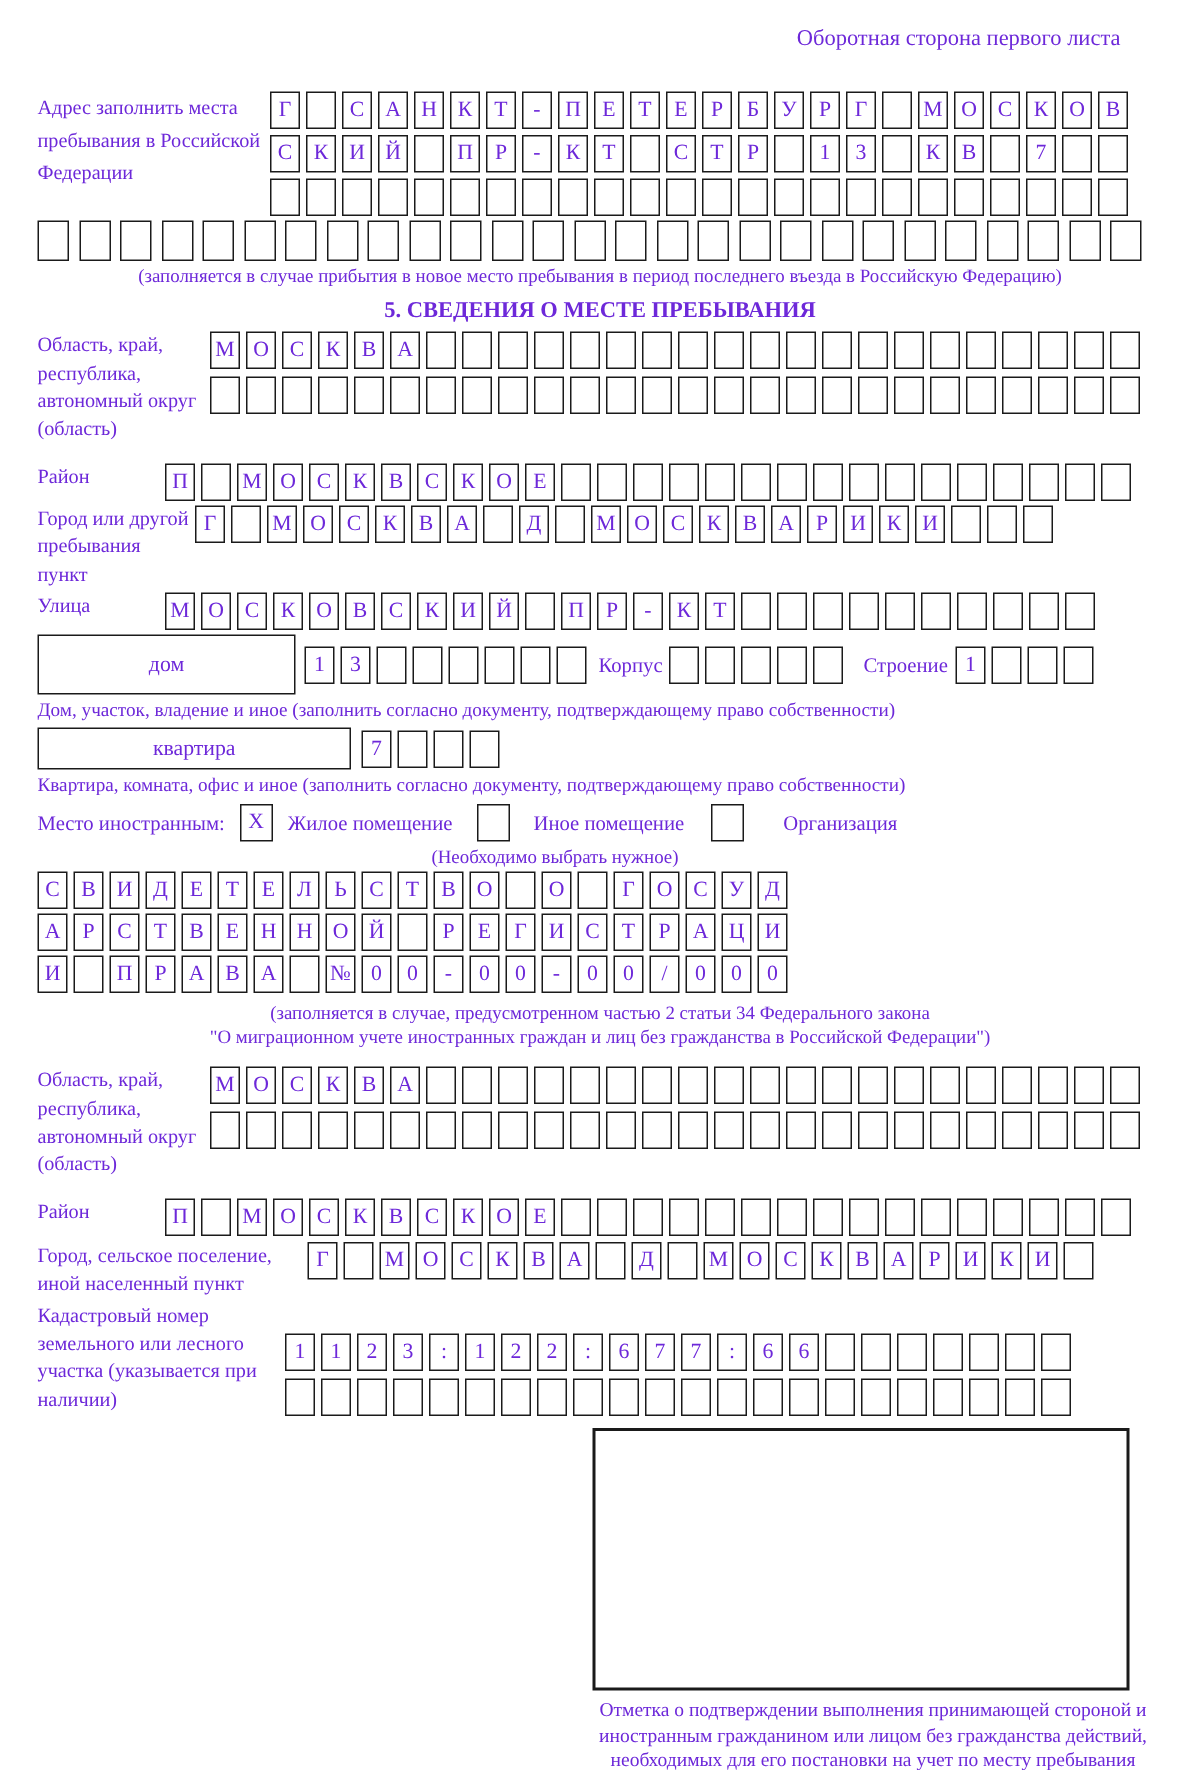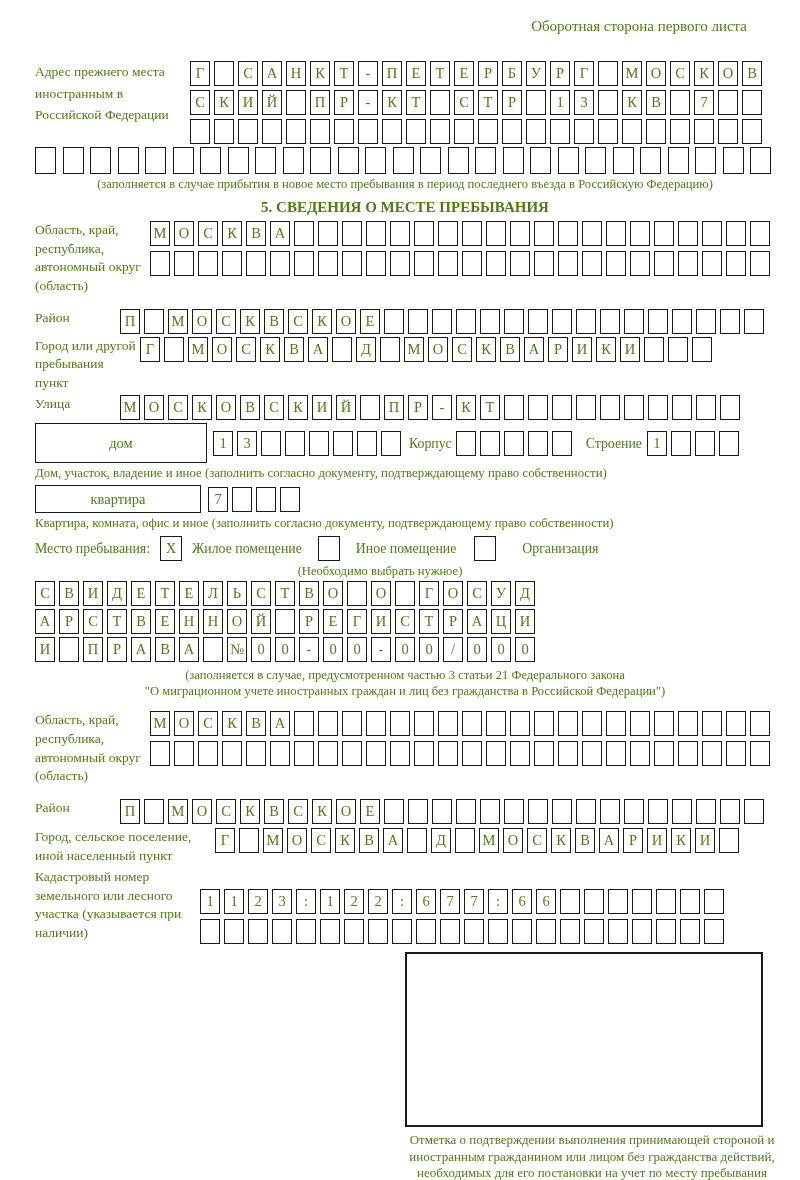--- a/index.html
+++ b/index.html
@@ -1,18 +1,18 @@
 <!DOCTYPE html>
 <html><head>
 <meta charset="utf-8">
 <style>
   html,body{margin:0;padding:0;background:#ffffff;}
   .page{
     width:800px;height:1180px;box-sizing:border-box;position:relative;
-    background:#ffffff;color:#4d7c0f;padding:18px 25px 0 35px;overflow:hidden;
+    background:#ffffff;color:#6d28d9;padding:18px 25px 0 25px;overflow:hidden;
     font-family:"Liberation Serif","DejaVu Serif",serif;
   }
   .hdr-note{text-align:right;font-size:15px;margin-right:28px;}
   .row{display:flex;align-items:flex-start;}
   .label{font-size:13.5px;line-height:1.38;flex:none;}
   .cells{display:flex;gap:4px;flex:none;}
   .cell{
     width:20px;height:25px;border:1.6px solid #1a1a1a;box-sizing:border-box;
     display:flex;align-items:center;justify-content:center;
     font-size:14.5px;flex:none;background:#fff;
@@ -39,21 +39,21 @@
   .stamp-caption{margin-left:358px;margin-top:5px;width:398px;font-size:13px;text-align:center;line-height:1.28;}
 </style>
 </head>
 <body>
 
 <div class="page">
 
   <div class="hdr-note">Оборотная сторона первого листа</div>
 
   <div class="row" style="margin-top:26px;">
-    <div class="label" style="width:155px;line-height:1.6;">Адрес прежнего места иностранным в Российской Федерации</div>
+    <div class="label" style="width:155px;line-height:1.6;">Адрес заполнить места пребывания в Российской Федерации</div>
     <div class="rows-stack">
       <div class="cells">
           <span class="cell">Г</span>
           <span class="cell"></span>
           <span class="cell">С</span>
           <span class="cell">А</span>
           <span class="cell">Н</span>
           <span class="cell">К</span>
           <span class="cell">Т</span>
           <span class="cell">-</span>
@@ -342,32 +342,32 @@
     <div class="cells" style="margin-left:5px;">
         <span class="cell">1</span>
         <span class="cell"></span>
         <span class="cell"></span>
         <span class="cell"></span>
       </div>
   </div>
   <div class="caption">Дом, участок, владение и иное (заполнить согласно документу, подтверждающему право собственности)</div>
 
   <div class="row" style="margin-top:4px;align-items:center;">
-    <div class="widebox" style="width:166px;height:28px;">квартира</div>
+    <div class="widebox" style="width:209px;height:28px;">квартира</div>
     <div class="cells" style="margin-left:7px;">
         <span class="cell">7</span>
         <span class="cell"></span>
         <span class="cell"></span>
         <span class="cell"></span>
       </div>
   </div>
   <div class="caption">Квартира, комната, офис и иное (заполнить согласно документу, подтверждающему право собственности)</div>
 
   <div class="row" style="margin-top:5px;align-items:center;">
-    <div class="inline-lbl">Место пребывания:</div>
+    <div class="inline-lbl">Место иностранным:</div>
     <div class="chk" style="margin-left:10px;">X</div>
     <div class="inline-lbl" style="margin-left:10px;">Жилое помещение</div>
     <div class="chk" style="margin-left:16px;"></div>
     <div class="inline-lbl" style="margin-left:16px;">Иное помещение</div>
     <div class="chk" style="margin-left:18px;"></div>
     <div class="inline-lbl" style="margin-left:26px;">Организация</div>
   </div>
   <div class="small-note" style="width:450px;margin-left:120px;">(Необходимо выбрать нужное)</div>
 
   <div class="row" style="margin-top:2px;">
@@ -437,21 +437,21 @@
           <span class="cell">0</span>
           <span class="cell">0</span>
           <span class="cell">/</span>
           <span class="cell">0</span>
           <span class="cell">0</span>
           <span class="cell">0</span>
         </div>
     </div>
   </div>
 
-  <div class="small-note" style="margin-top:6px;">(заполняется в случае, предусмотренном частью 3 статьи 21 Федерального закона</div>
+  <div class="small-note" style="margin-top:6px;">(заполняется в случае, предусмотренном частью 2 статьи 34 Федерального закона</div>
   <div class="small-note" style="margin-top:1px;">"О миграционном учете иностранных граждан и лиц без гражданства в Российской Федерации")</div>
 
   <div class="row" style="margin-top:12px;">
     <div class="label" style="width:115px;">Область, край, республика, автономный округ (область)</div>
     <div class="rows-stack" style="gap:5px;">
       <div class="cells">
           <span class="cell">М</span>
           <span class="cell">О</span>
           <span class="cell">С</span>
           <span class="cell">К</span>

